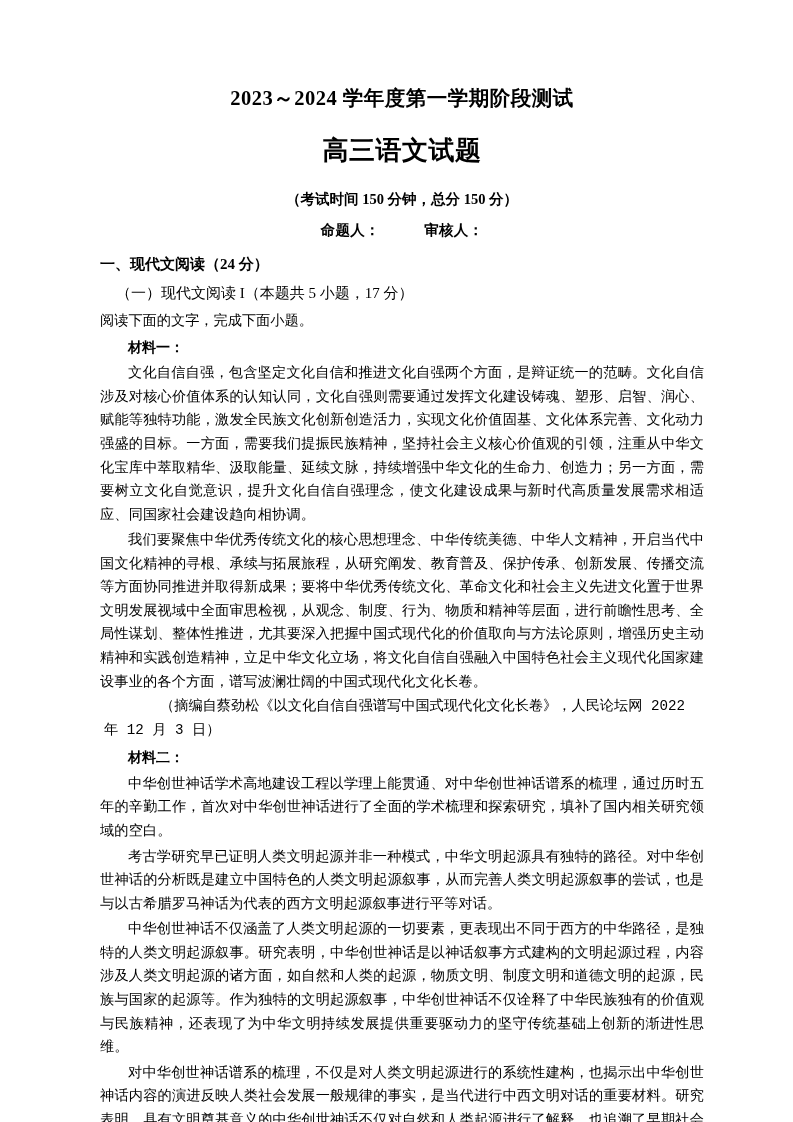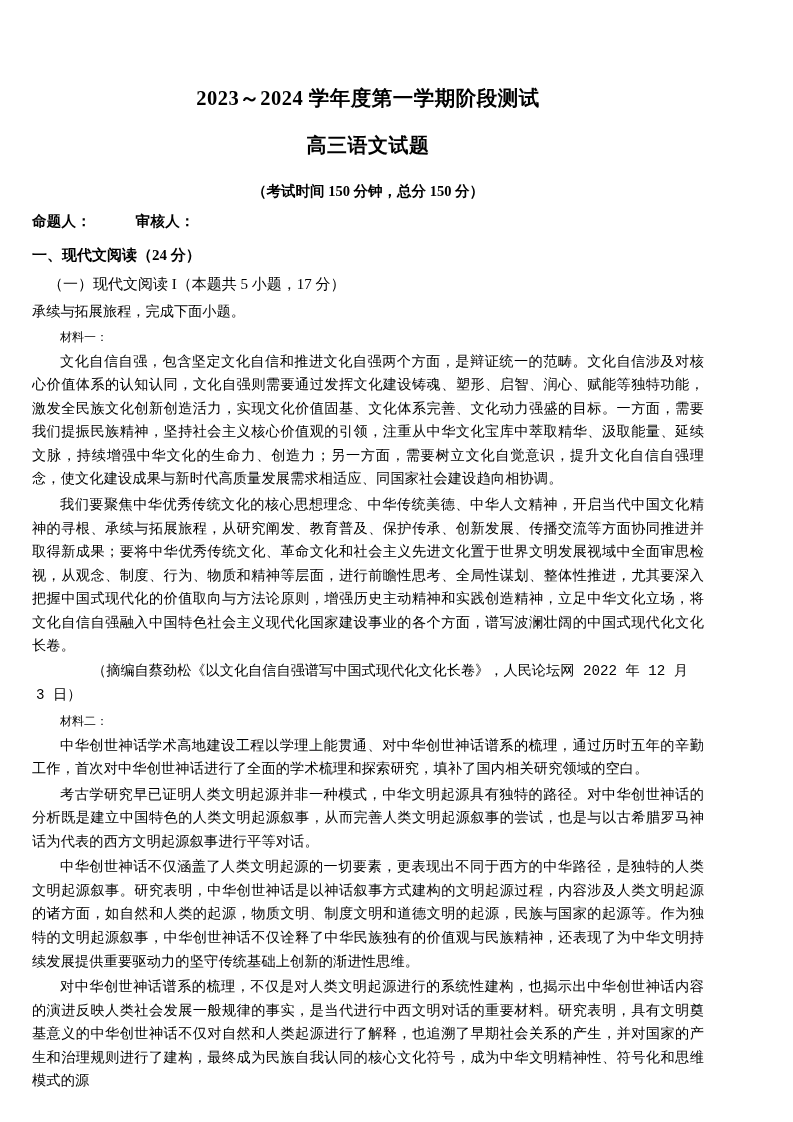--- a/index.html
+++ b/index.html
@@ -12,48 +12,47 @@
     height: 1122px;
     font-family: "Liberation Serif", "DejaVu Serif", serif;
     color: #000000;
     -webkit-font-smoothing: antialiased;
   }
   .page {
     position: relative;
     width: 780px;
     height: 1122px;
     box-sizing: border-box;
-    padding: 62px 76px 40px 32px;
+    padding: 62px 76px 40px 100px;
   }
   .title-main {
     text-align: center;
     font-size: 20.5px;
     font-weight: bold;
     letter-spacing: 0.5px;
     margin: 22px 0 0 0;
     line-height: 1.4;
   }
   .title-sub {
     text-align: center;
-    font-size: 20px;
+    font-size: 26px;
     font-weight: bold;
     letter-spacing: 0.5px;
     margin: 20px 0 0 0;
     line-height: 1.4;
-    font-family: Liberation Mono, monospace;
   }
   .exam-info {
     text-align: center;
     font-size: 14.5px;
     font-weight: bold;
     margin: 20px 0 9px 0;
     line-height: 1.5;
   }
   .exam-people {
-    text-align: left;
+    text-align: center;
     font-size: 14.5px;
     font-weight: bold;
     margin: 8px 0 0 0;
     line-height: 1.5;
     letter-spacing: 0.3px;
   }
   .section-heading {
     font-size: 15px;
     font-weight: bold;
     margin: 10px 0 0 0;
@@ -65,22 +64,22 @@
     margin: 5px 0 0 0;
     line-height: 1.6;
     text-indent: 16px;
   }
   .plain-line {
     font-size: 14.2px;
     margin: 4px 0 0 0;
     line-height: 1.62;
   }
   .mat-label {
-    font-size: 12px;
-    font-weight: normal;
+    font-size: 14px;
+    font-weight: bold;
     margin: 5px 0 0 0;
     line-height: 1.62;
     text-indent: 28px;
   }
   .para {
     font-size: 14.2px;
     margin: 2px 0 0 0;
     line-height: 1.66;
     text-align: justify;
     text-justify: inter-ideograph;
@@ -100,21 +99,21 @@
 
 <div class="page">
 
   <h1 class="title-main">2023～2024 学年度第一学期阶段测试</h1>
   <h2 class="title-sub">高三语文试题</h2>
   <p class="exam-info">（考试时间 150 分钟，总分 150 分）</p>
   <p class="exam-people">命题人：　　　审核人：</p>
 
   <p class="section-heading">一、现代文阅读（24 分）</p>
   <p class="sub-heading">（一）现代文阅读 I（本题共 5 小题，17 分）</p>
-  <p class="plain-line">承续与拓展旅程，完成下面小题。</p>
+  <p class="plain-line">阅读下面的文字，完成下面小题。</p>
 
   <p class="mat-label">材料一：</p>
   <p class="para">文化自信自强，包含坚定文化自信和推进文化自强两个方面，是辩证统一的范畴。文化自信涉及对核心价值体系的认知认同，文化自强则需要通过发挥文化建设铸魂、塑形、启智、润心、赋能等独特功能，激发全民族文化创新创造活力，实现文化价值固基、文化体系完善、文化动力强盛的目标。一方面，需要我们提振民族精神，坚持社会主义核心价值观的引领，注重从中华文化宝库中萃取精华、汲取能量、延续文脉，持续增强中华文化的生命力、创造力；另一方面，需要树立文化自觉意识，提升文化自信自强理念，使文化建设成果与新时代高质量发展需求相适应、同国家社会建设趋向相协调。</p>
   <p class="para">我们要聚焦中华优秀传统文化的核心思想理念、中华传统美德、中华人文精神，开启当代中国文化精神的寻根、承续与拓展旅程，从研究阐发、教育普及、保护传承、创新发展、传播交流等方面协同推进并取得新成果；要将中华优秀传统文化、革命文化和社会主义先进文化置于世界文明发展视域中全面审思检视，从观念、制度、行为、物质和精神等层面，进行前瞻性思考、全局性谋划、整体性推进，尤其要深入把握中国式现代化的价值取向与方法论原则，增强历史主动精神和实践创造精神，立足中华文化立场，将文化自信自强融入中国特色社会主义现代化国家建设事业的各个方面，谱写波澜壮阔的中国式现代化文化长卷。</p>
   <p class="source">（摘编自蔡劲松《以文化自信自强谱写中国式现代化文化长卷》，人民论坛网 2022 年 12 月 3 日）</p>
 
   <p class="mat-label">材料二：</p>
   <p class="para">中华创世神话学术高地建设工程以学理上能贯通、对中华创世神话谱系的梳理，通过历时五年的辛勤工作，首次对中华创世神话进行了全面的学术梳理和探索研究，填补了国内相关研究领域的空白。</p>
   <p class="para">考古学研究早已证明人类文明起源并非一种模式，中华文明起源具有独特的路径。对中华创世神话的分析既是建立中国特色的人类文明起源叙事，从而完善人类文明起源叙事的尝试，也是与以古希腊罗马神话为代表的西方文明起源叙事进行平等对话。</p>
   <p class="para">中华创世神话不仅涵盖了人类文明起源的一切要素，更表现出不同于西方的中华路径，是独特的人类文明起源叙事。研究表明，中华创世神话是以神话叙事方式建构的文明起源过程，内容涉及人类文明起源的诸方面，如自然和人类的起源，物质文明、制度文明和道德文明的起源，民族与国家的起源等。作为独特的文明起源叙事，中华创世神话不仅诠释了中华民族独有的价值观与民族精神，还表现了为中华文明持续发展提供重要驱动力的坚守传统基础上创新的渐进性思维。</p>

